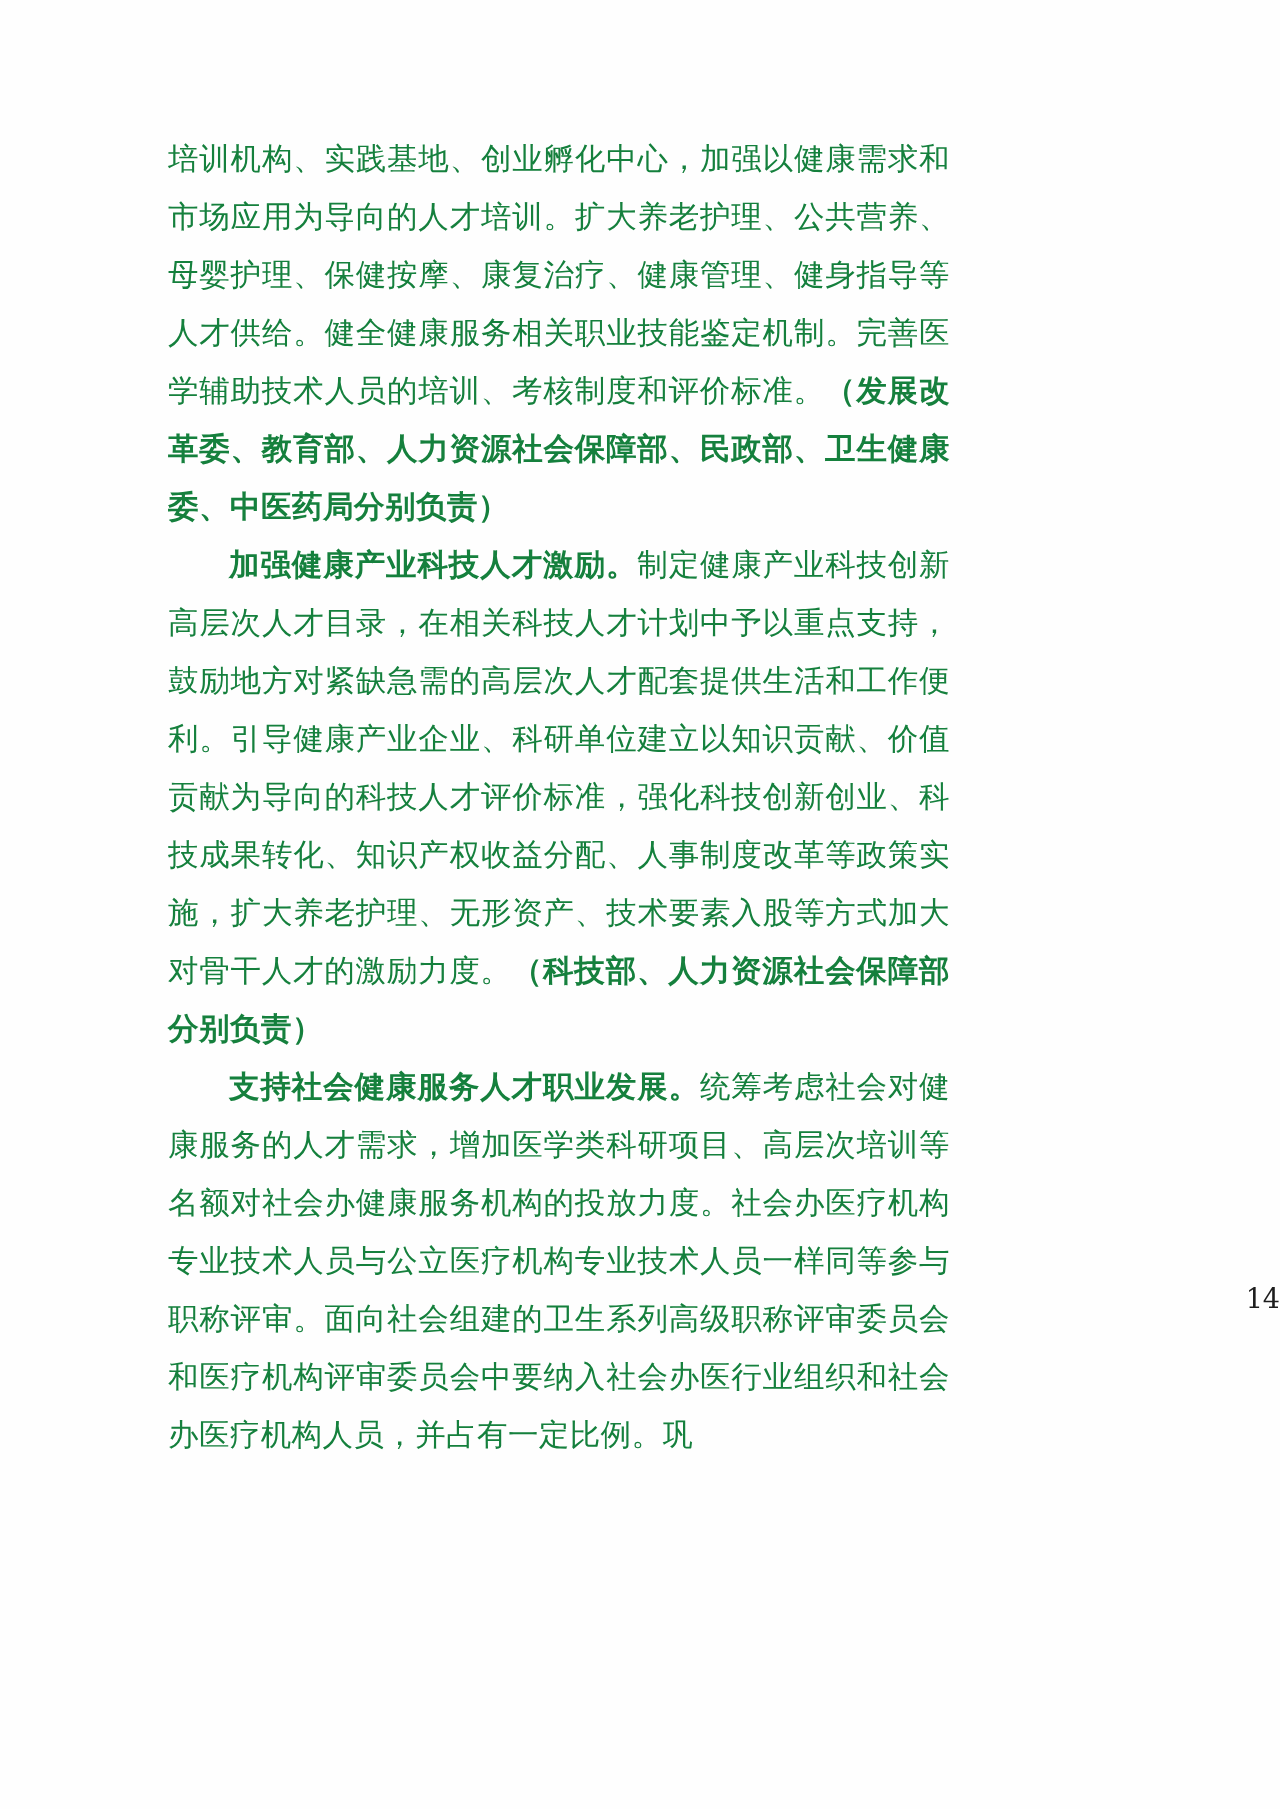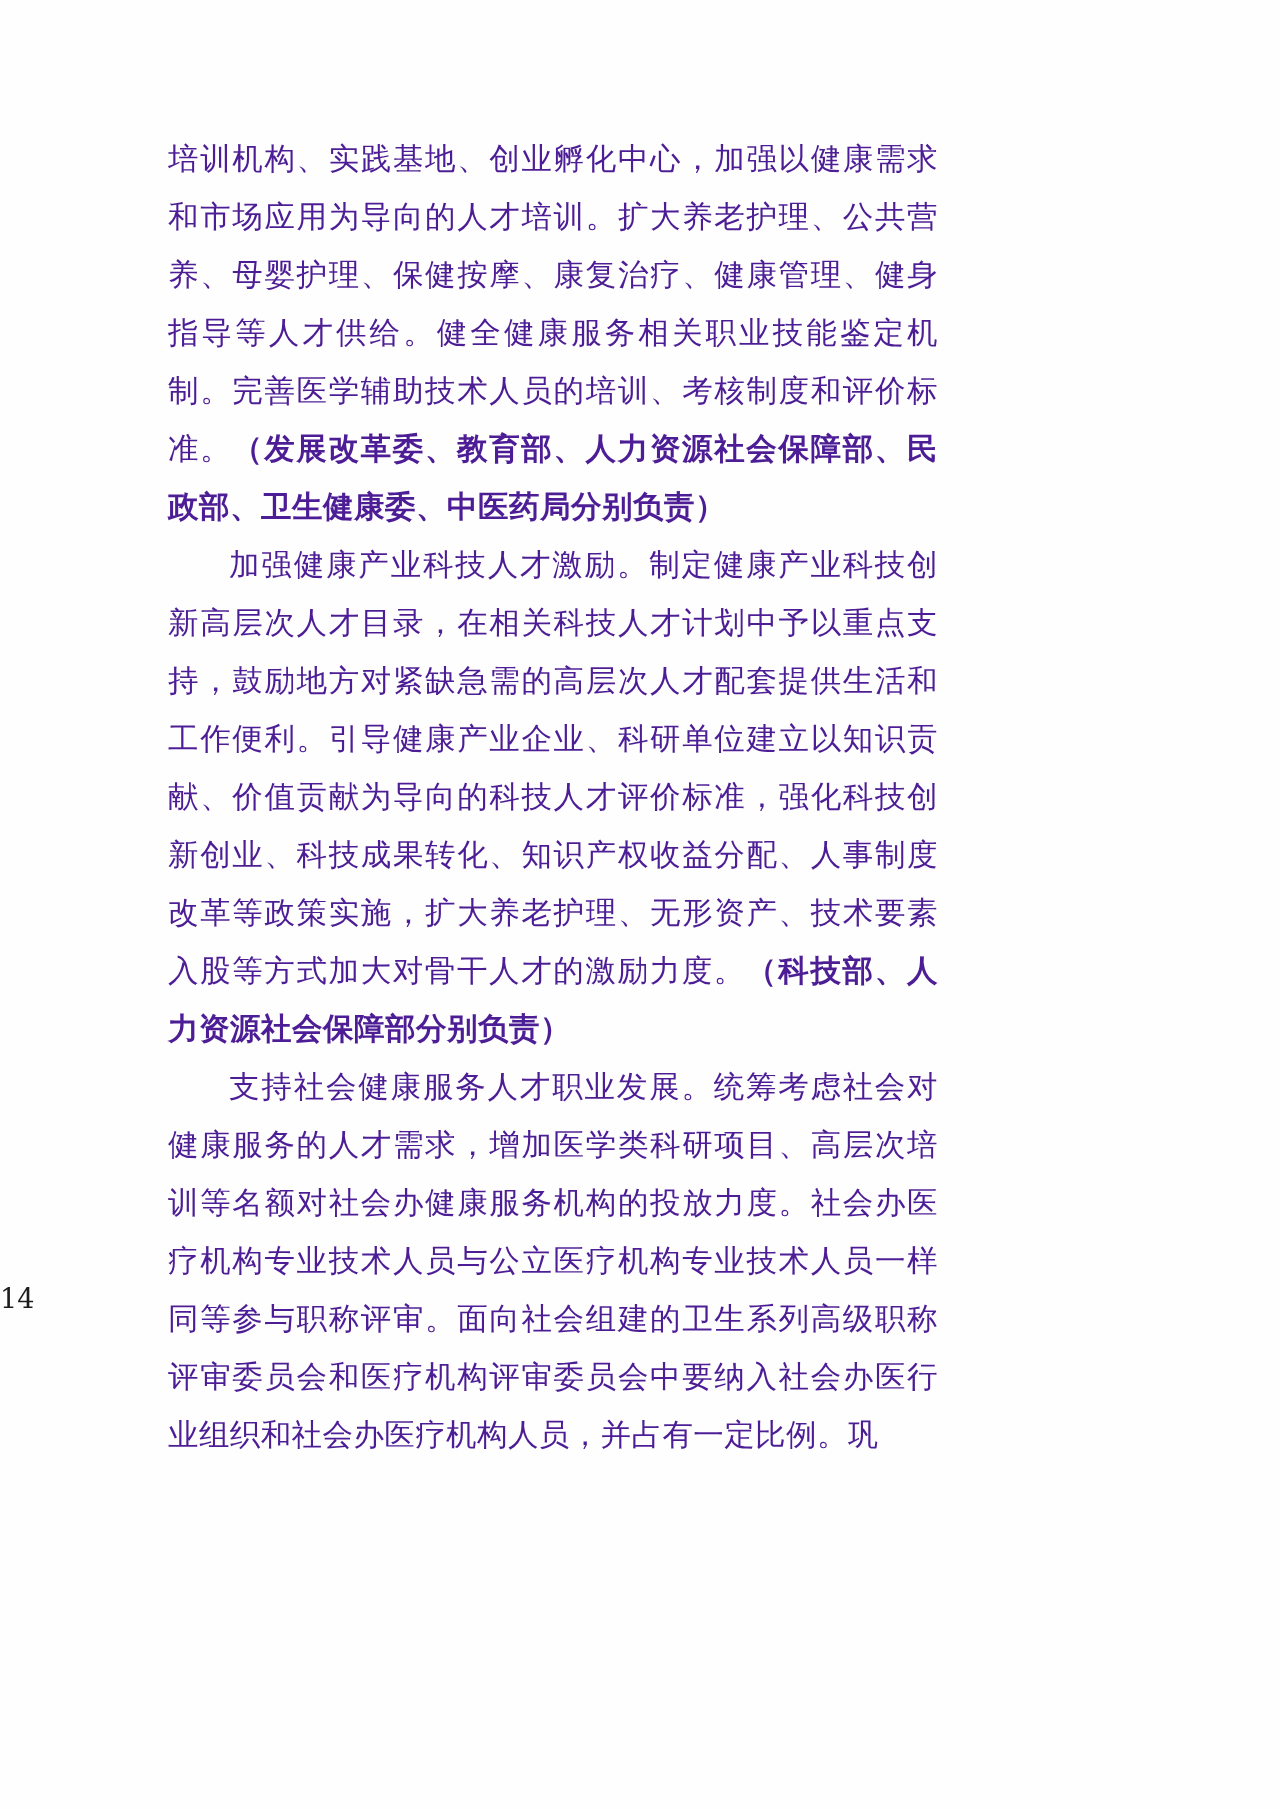--- a/index.html
+++ b/index.html
@@ -28,45 +28,45 @@
     left: 168px;
     top: 130px;
     width: 782px;
   }
   .para {
     font-size: 30.5px;
     line-height: 58px;
     text-align: justify;
     text-justify: inter-ideograph;
     letter-spacing: 0.4px;
-    margin: 0 12px 0 0;
-    color: #4c1d95;
+    margin: 0 0 0 0;
+    color: #15803d;
   }
   .para + .para {
     margin-top: 0px;
   }
   .indent {
     text-indent: 61px;
   }
   .lead {
     font-family: "DejaVu Sans", "Liberation Sans", sans-serif;
-    font-weight: normal;
+    font-weight: bold;
     letter-spacing: 0.5px;
   }
   .dept {
     font-family: "DejaVu Sans", "Liberation Sans", sans-serif;
     font-weight: bold;
     letter-spacing: 0.5px;
   }
   .page-number {
     position: absolute;
     left: 0;
     top: 1283px;
     width: 1280px;
-    text-align: left;
+    text-align: right;
     font-size: 27px;
     font-family: "DejaVu Serif", "Liberation Serif", serif;
     color: #1d1d1d;
   }
 </style>
 </head>
 <body>
 
 <div class="page">
   <div class="content">

